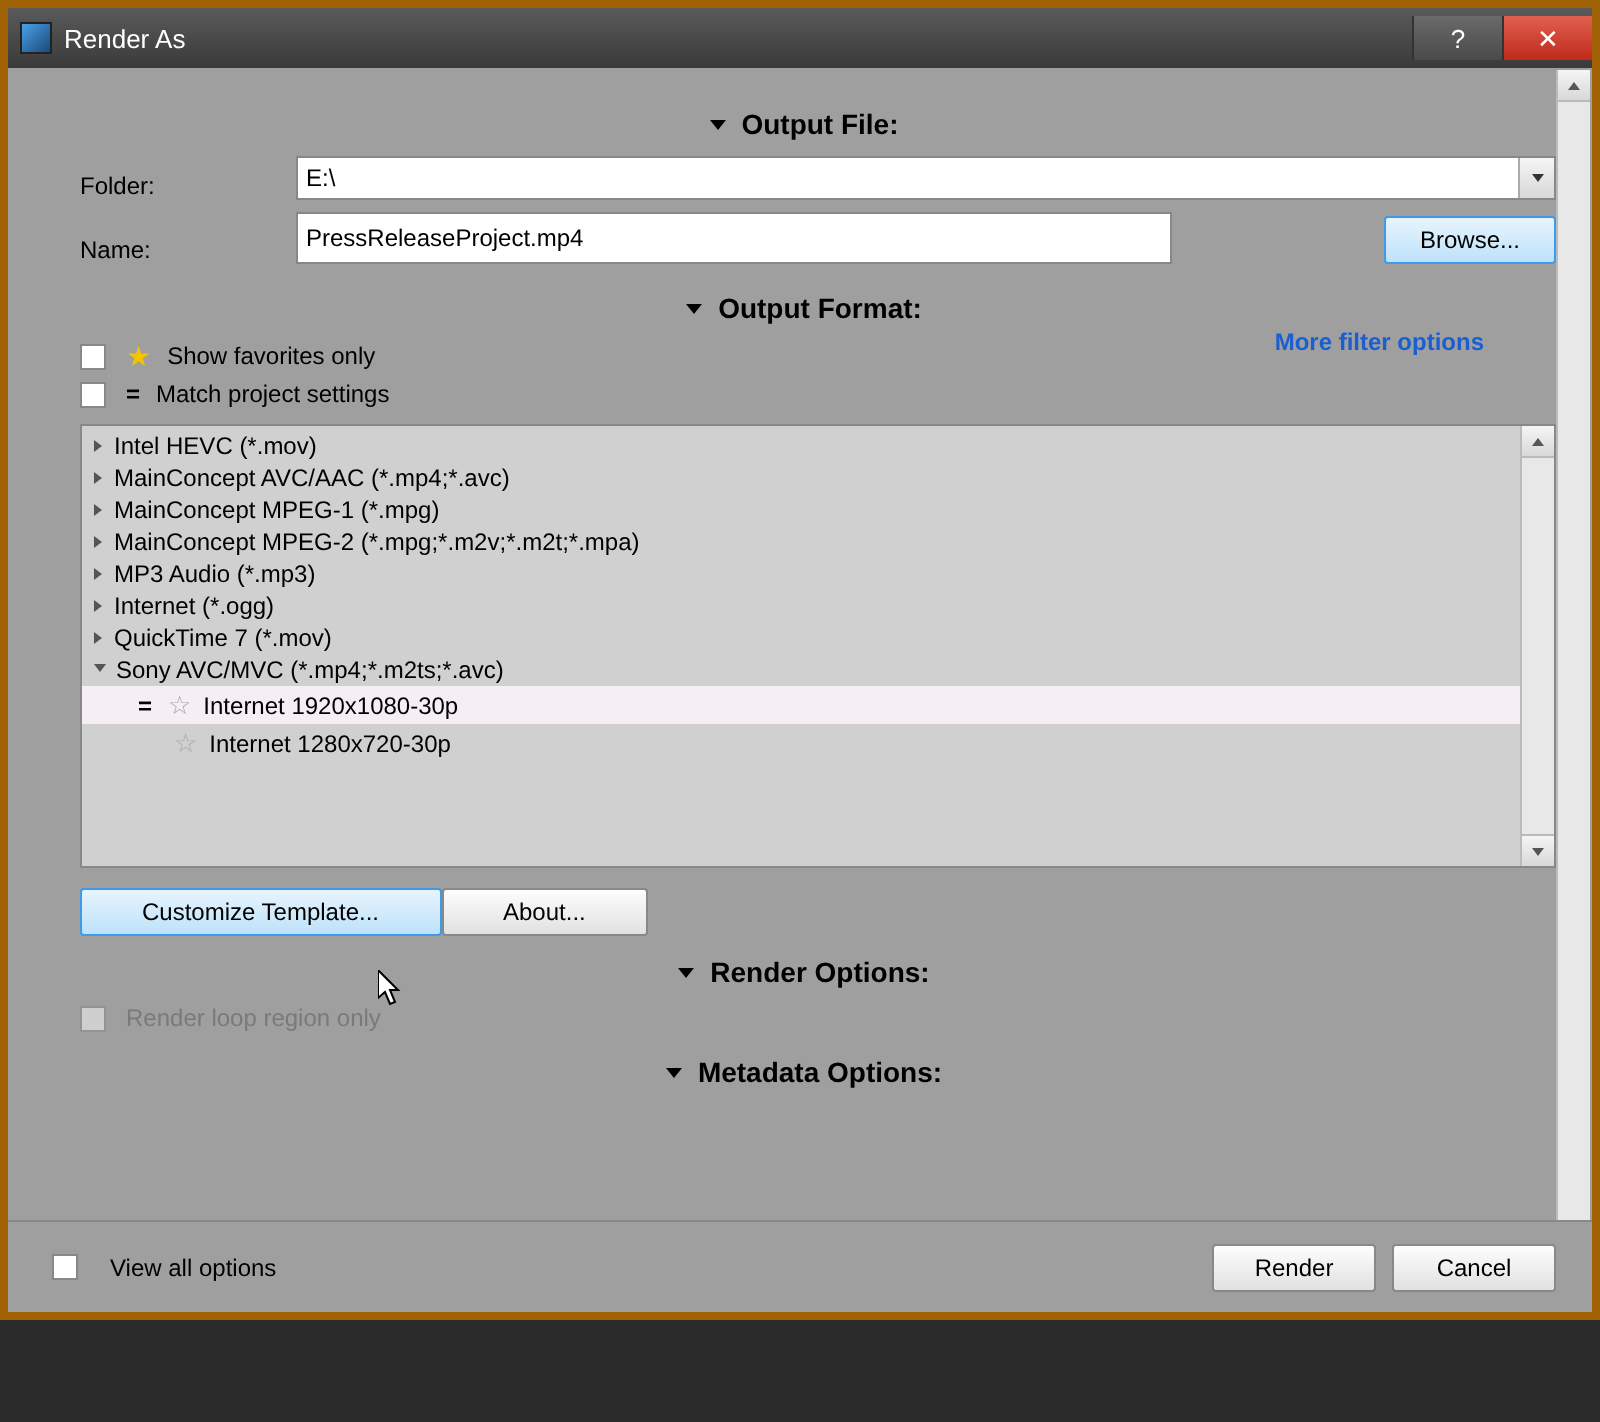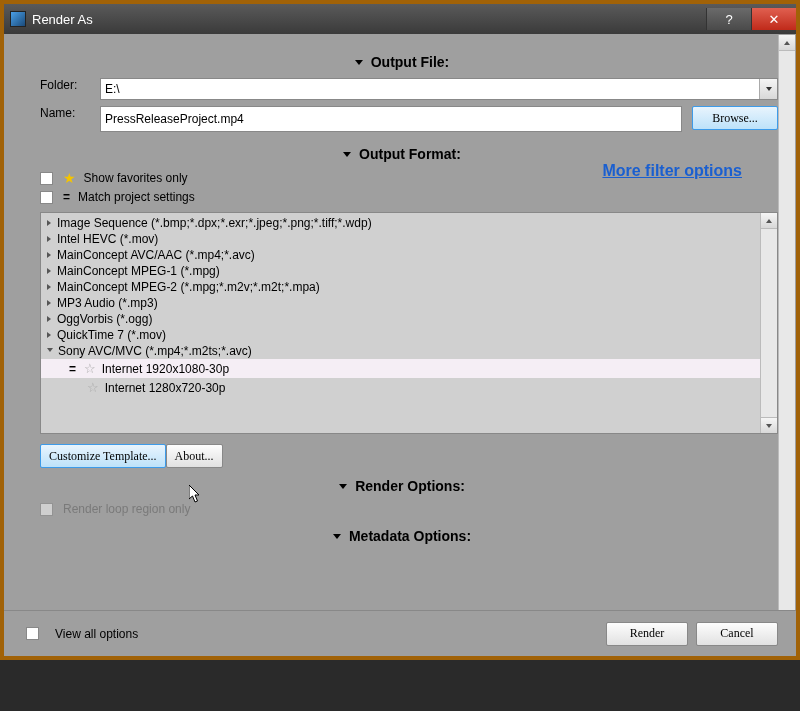--- a/index.html
+++ b/index.html
@@ -7,33 +7,33 @@
   .window { width: 800px; height: 660px; background: #22c55e; border: 4px solid #a16207; position: relative; }
   .titlebar { height: 30px; background: linear-gradient(#5a5a5a,#3a3a3a); display: flex; align-items: center; color: #fff; font-size: 13px; padding-left: 6px; }
   .titlebar-icon { width: 16px; height: 16px; background: linear-gradient(135deg,#4aa0e8,#1a4a7a); margin-right: 6px; border: 1px solid #222; }
   .titlebar-spacer { flex: 1; }
   .titlebar-btn { width: 45px; height: 22px; display: flex; align-items: center; justify-content: center; color: #fff; font-size: 13px; }
   .titlebar-help { background: linear-gradient(#6a6a6a,#4a4a4a); border-left: 1px solid #333; }
   .titlebar-close { background: linear-gradient(#e06050,#c02a1a); border-left: 1px solid #333; }
   .body { position: absolute; top: 30px; left: 0; right: 0; bottom: 0; padding: 14px 18px 14px 22px; background: #9F9F9F; }
   .section-header { display: flex; align-items: center; font-weight: bold; font-size: 14px; color: #000; margin: 6px 0 8px 0; cursor: pointer; justify-content: center; }
   .caret { width: 0; height: 0; border-top: 5px solid #000; border-left: 4px solid transparent; border-right: 4px solid transparent; margin-right: 8px; }
-  .row { display: flex; align-items: flex-start; margin: 4px 0 6px 14px; }
+  .row { display: flex; align-items: flex-end; margin: 4px 0 6px 14px; gap: 48px; }
   .label { width: 60px; color: #000; font-size: 12px; }
   .combo { flex: 1; height: 22px; background: #fff; border: 1px solid #888; display: flex; align-items: center; padding: 0 4px; position: relative; }
   .combo-arrow { position: absolute; right: 0; top: 0; width: 18px; height: 100%; background: linear-gradient(#f5f5f5,#d8d8d8); border-left: 1px solid #aaa; display: flex; align-items: center; justify-content: center; }
   .combo-arrow::after { content: ""; border-top: 4px solid #333; border-left: 3px solid transparent; border-right: 3px solid transparent; }
   .textin { flex: 1; height: 22px; background: #fff; border: 1px solid #888; padding: 12px 4px; display: flex; align-items: center; }
-  .btn { height: 24px; padding: 0 8px; background: linear-gradient(#fdfdfd,#e1e1e1); border: 1px solid #888; border-radius: 2px; font-size: 12px; color: #000; display: inline-flex; align-items: center; font-family: Liberation Serif, serif; }
+  .btn { height: 24px; padding: 0 30px; background: linear-gradient(#fdfdfd,#e1e1e1); border: 1px solid #888; border-radius: 2px; font-size: 12px; color: #000; display: inline-flex; align-items: center; }
   .btn-hl { background: linear-gradient(#e8f4fd,#bde2fa); border: 1px solid #3d9be9; }
   .chkrow { display: flex; align-items: center; margin: 4px 0 2px 14px; }
   .chk { width: 13px; height: 13px; background: #fff; border: 1px solid #888; margin-right: 10px; }
   .star { color: #f5c400; font-size: 14px; margin-right: 8px; }
   .eq { font-weight: bold; margin-right: 8px; color: #000; }
-  .link { color: #1a5fd0; text-decoration: underline; font-size: 16px; margin-top: 34px; }
+  .link { color: #1a5fd0; font-size: 12px; margin-top: 34px; }
   .filterlink { position: absolute; right: 36px; }
   .formatlist { margin: 8px 0 10px 14px; background: #d0d0d0; border: 1px solid #888; height: 222px; position: relative; display: flex; }
   .list-inner { flex: 1; padding: 2px 0; overflow: hidden; }
   .list-scroll { width: 17px; background: #e8e8e8; border-left: 1px solid #bbb; position: relative; }
   .scroll-arrow { height: 16px; background: linear-gradient(#f5f5f5,#d8d8d8); border-bottom: 1px solid #bbb; display: flex; align-items: center; justify-content: center; }
   .scroll-arrow.bottom { position: absolute; bottom: 0; left: 0; right: 0; border-top: 1px solid #bbb; border-bottom: none; }
   .scroll-arrow::after { content: ""; border-bottom: 4px solid #555; border-left: 3px solid transparent; border-right: 3px solid transparent; }
   .scroll-arrow.bottom::after { border-bottom: none; border-top: 4px solid #555; }
   .fmt-item { display: flex; align-items: center; padding: 1px 6px; font-size: 12px; color: #000; }
   .fmt-caret { width: 0; height: 0; border-left: 4px solid #555; border-top: 3px solid transparent; border-bottom: 3px solid transparent; margin-right: 6px; }
@@ -97,45 +97,41 @@
     <div class="chkrow">
       <div class="chk"></div>
       <span class="eq">=</span>
       <span>Match project settings</span>
     </div>
 
     <div class="formatlist">
       <div class="list-inner">
         <div class="fmt-item">
             <div class="fmt-caret"></div>
-            <span>Image Sequence (*.bmp;*.dpx;*.exr;*.jpeg;*.png;*.tiff;*.wdp)</span>
-          </div>
-        <div class="fmt-item">
-            <div class="fmt-caret"></div>
             <span>Intel HEVC (*.mov)</span>
           </div>
         <div class="fmt-item">
             <div class="fmt-caret"></div>
             <span>MainConcept AVC/AAC (*.mp4;*.avc)</span>
           </div>
         <div class="fmt-item">
             <div class="fmt-caret"></div>
             <span>MainConcept MPEG-1 (*.mpg)</span>
           </div>
         <div class="fmt-item">
             <div class="fmt-caret"></div>
             <span>MainConcept MPEG-2 (*.mpg;*.m2v;*.m2t;*.mpa)</span>
           </div>
         <div class="fmt-item">
             <div class="fmt-caret"></div>
             <span>MP3 Audio (*.mp3)</span>
           </div>
         <div class="fmt-item">
             <div class="fmt-caret"></div>
-            <span>OggVorbis (*.ogg)</span>
+            <span>Internet (*.ogg)</span>
           </div>
         <div class="fmt-item">
             <div class="fmt-caret"></div>
             <span>QuickTime 7 (*.mov)</span>
           </div>
         <div class="fmt-item">
             <div class="fmt-caret open"></div>
             <span>Sony AVC/MVC (*.mp4;*.m2ts;*.avc)</span>
           </div>
         <div class="preset sel">

